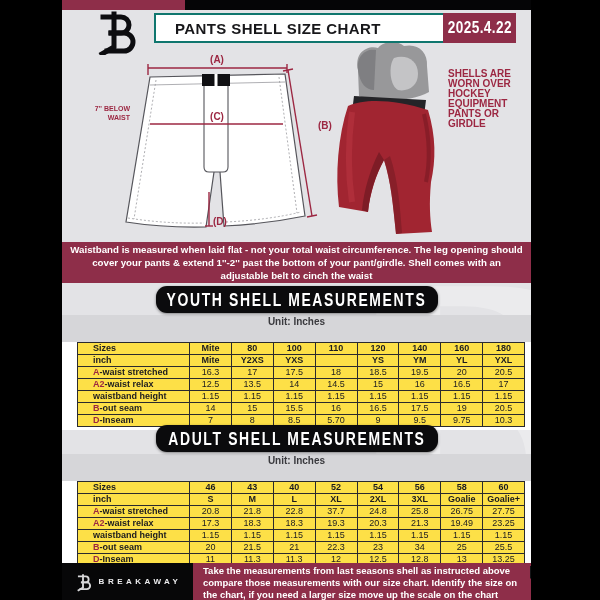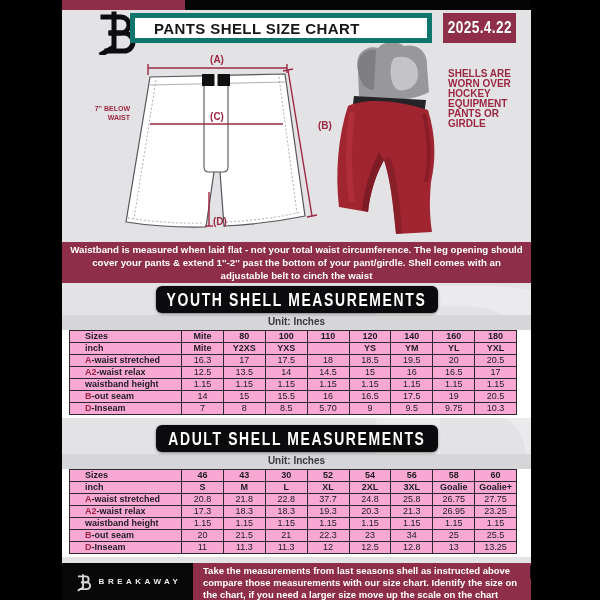--- a/index.html
+++ b/index.html
@@ -13,22 +13,22 @@
   .page{position:absolute;left:62px;top:0;width:469px;height:600px;background:var(--page-bg);overflow:hidden;}
   svg{font-family:inherit;display:block;}
 
   
   .top-strip{position:absolute;top:0;left:0;width:100%;height:10px;display:flex;z-index:2;}
   .strip-maroon{width:123px;background:var(--maroon);}
   .strip-black{flex:1;background:#050506;}
 
   
   .logo-mark{position:absolute;left:28px;top:9px;z-index:2;}
-  .title-box{position:absolute;left:68px;top:13px;width:302px;height:30px;background:#fff;
-    border:5px solid #0f766e;display:flex;align-items:center;padding-left:19px;z-index:2;}
+  .title-box{position:absolute;left:92px;top:13px;width:302px;height:30px;background:#fff;
+    border:2px solid #0f766e;display:flex;align-items:center;padding-left:19px;z-index:2;}
   .title-box span{font-size:15px;font-weight:600;letter-spacing:.4px;color:#17171a;}
   .date-box{position:absolute;left:381px;top:13px;width:73px;height:30px;background:var(--maroon);
     display:flex;align-items:center;justify-content:center;z-index:2;}
   .date-box span{color:#fff;font-size:16px;font-weight:bold;letter-spacing:.5px;transform:scaleX(.85);}
 
   
   .diagram{position:absolute;left:14px;top:48px;z-index:1;}
   .waist-note{position:absolute;left:22px;top:104px;width:46px;text-align:right;
     font-size:7px;font-weight:bold;color:var(--accent);line-height:9px;z-index:2;}
   .shell-photo{position:absolute;left:272px;top:40px;z-index:1;}
@@ -37,28 +37,28 @@
 
   
   .notice{position:absolute;top:242px;left:0;width:100%;height:41px;background:var(--maroon);
     display:flex;align-items:center;justify-content:center;z-index:2;}
   .notice p{color:#fff;font-size:9.7px;font-weight:bold;line-height:13px;text-align:center;padding:12px 7px;}
 
   
   .sec{position:absolute;left:0;width:100%;z-index:1;}
   #sec-youth{top:286px;} #sec-adult{top:425px;}
   .heading-wrap{display:flex;justify-content:center;}
-  .heading{width:282px;height:27px;background:var(--black);border-radius:6px;display:flex;
+  .heading{width:282px;height:27px;background:var(--black);border-radius:11px;display:flex;
     align-items:center;justify-content:center;box-shadow:0 1px 3px rgba(0,0,0,.45);}
   .heading span{color:#fff;font-size:17px;font-weight:bold;letter-spacing:2px;white-space:nowrap;
     transform:scaleX(.82) scaleY(1.12);}
-  .unit{margin-top:2px;height:15px;background:var(--band-bg);text-align:center;font-size:10px;
+  .unit{margin-top:2px;height:27px;background:var(--band-bg);text-align:center;font-size:10px;
     line-height:13px;color:var(--text-dark);font-weight:600;}
   .panel{background:#fff;padding:0 0 3px 0;}
-  table{border-collapse:collapse;table-layout:fixed;width:448px;margin-left:7px;background:#f9a8d4;}
+  table{border-collapse:collapse;table-layout:fixed;width:448px;margin-left:15px;background:#fde047;}
   td{border:1px solid #2a2a2e;height:12px;line-height:11px;font-size:9px;color:#1b1b1f;
      text-align:center;white-space:nowrap;overflow:hidden;}
   td.lbl{width:112px;text-align:left;padding-left:15px;font-weight:bold;}
   td.val.b{font-weight:bold;}
   .pfx{color:var(--accent);font-weight:bold;}
 
   
   .footer{position:absolute;top:563px;left:0;width:100%;height:37px;display:flex;z-index:2;}
   .f-black{width:131px;background:#070708;display:flex;align-items:center;justify-content:center;gap:7px;}
   .f-brand{color:#ececee;font-size:8px;font-weight:bold;letter-spacing:3.5px;}
@@ -262,21 +262,21 @@
         </div>
       </div>
       <div class="unit">Unit: Inches</div>
       <div class="panel">
         <table>
             <tbody>
               <tr>
                 <td class="lbl">Sizes</td>
                 <td class="val b">46</td>
                 <td class="val b">43</td>
-                <td class="val b">30</td>
+                <td class="val b">40</td>
                 <td class="val b">52</td>
                 <td class="val b">54</td>
                 <td class="val b">56</td>
                 <td class="val b">58</td>
                 <td class="val b">60</td>
               </tr>
               <tr>
                 <td class="lbl">inch</td>
                 <td class="val b">S</td>
                 <td class="val b">M</td>
@@ -299,21 +299,21 @@
                 <td class="val">27.75</td>
               </tr>
               <tr>
                 <td class="lbl"><span class="pfx">A2</span>-waist relax</td>
                 <td class="val">17.3</td>
                 <td class="val">18.3</td>
                 <td class="val">18.3</td>
                 <td class="val">19.3</td>
                 <td class="val">20.3</td>
                 <td class="val">21.3</td>
-                <td class="val">26.95</td>
+                <td class="val">19.49</td>
                 <td class="val">23.25</td>
               </tr>
               <tr>
                 <td class="lbl">waistband height</td>
                 <td class="val">1.15</td>
                 <td class="val">1.15</td>
                 <td class="val">1.15</td>
                 <td class="val">1.15</td>
                 <td class="val">1.15</td>
                 <td class="val">1.15</td>

